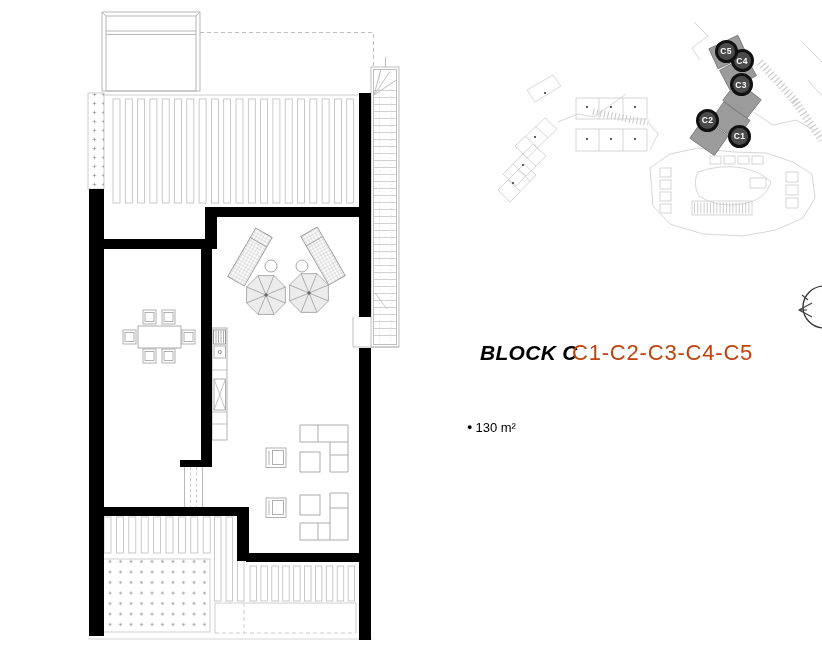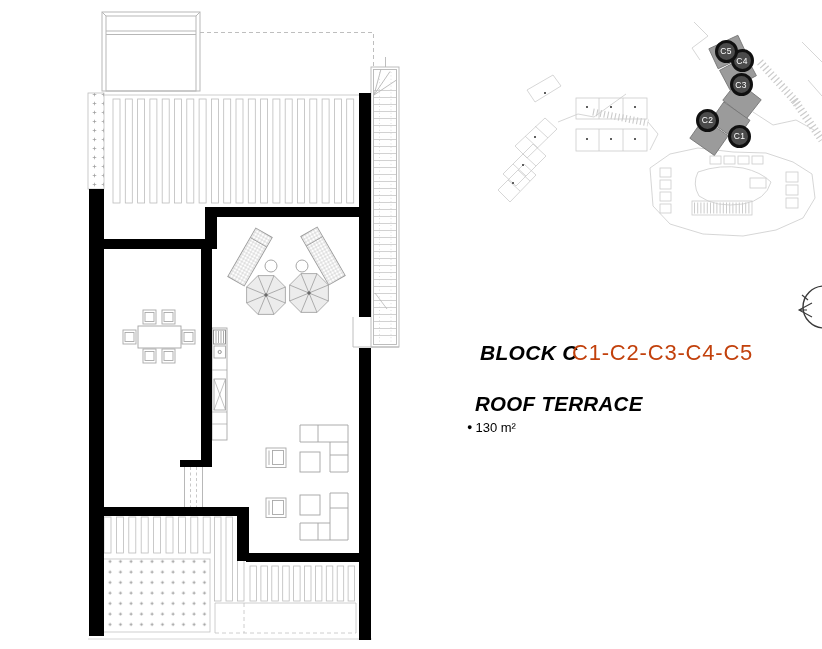--- a/index.html
+++ b/index.html
@@ -5,21 +5,21 @@
   html,body{margin:0;padding:0;background:#fff;}
   .page{
     position:relative;width:822px;height:649px;overflow:hidden;background:#ffffff;
     font-family:"Liberation Sans",sans-serif;color:#000;
   }
   .abs{position:absolute;}
   .badge{
     position:absolute;box-sizing:border-box;width:23px;height:23px;border-radius:50%;
     border:3px solid #101010;background:#4b4b4b;color:#fff;
     display:flex;align-items:center;justify-content:center;
-    font-size:8.5px;font-weight:normal;letter-spacing:.2px;z-index:5;
+    font-size:8.5px;font-weight:bold;letter-spacing:.2px;z-index:5;
   }
   .block-label{
     left:480px;top:341px;font-size:21px;font-weight:bold;font-style:italic;
     letter-spacing:.3px;white-space:nowrap;text-align:center;
   }
   .units-label{
     left:572px;top:340px;font-size:22px;font-weight:400;letter-spacing:.8px;
     color:#c2410c;white-space:nowrap;
   }
   .room-label{
@@ -310,19 +310,18 @@
   </div>
 
   <svg class="abs" style="left:792px;top:283px" width="30" height="48" viewBox="0 0 30 48">
     <circle cx="32" cy="24" r="21" fill="none" stroke="#3a3a3a" stroke-width="1.4"></circle>
     <path d="M10 12L16 17" stroke="#3a3a3a" stroke-width="1.1" fill="none"></path>
     <path d="M20 20L7 27L20 34M7 27H15" stroke="#3a3a3a" stroke-width="1.1" fill="none"></path>
   </svg>
 
   <div class="abs block-label">BLOCK C</div>
   <div class="abs units-label">C1-C2-C3-C4-C5</div>
-  <div class="abs room-label">ROOF TERRACE</div>
   <div class="abs area-row">
     <span class="bullet">●</span>
     <span>130 m²</span>
   </div>
 
 </div>
 
 </body></html>

